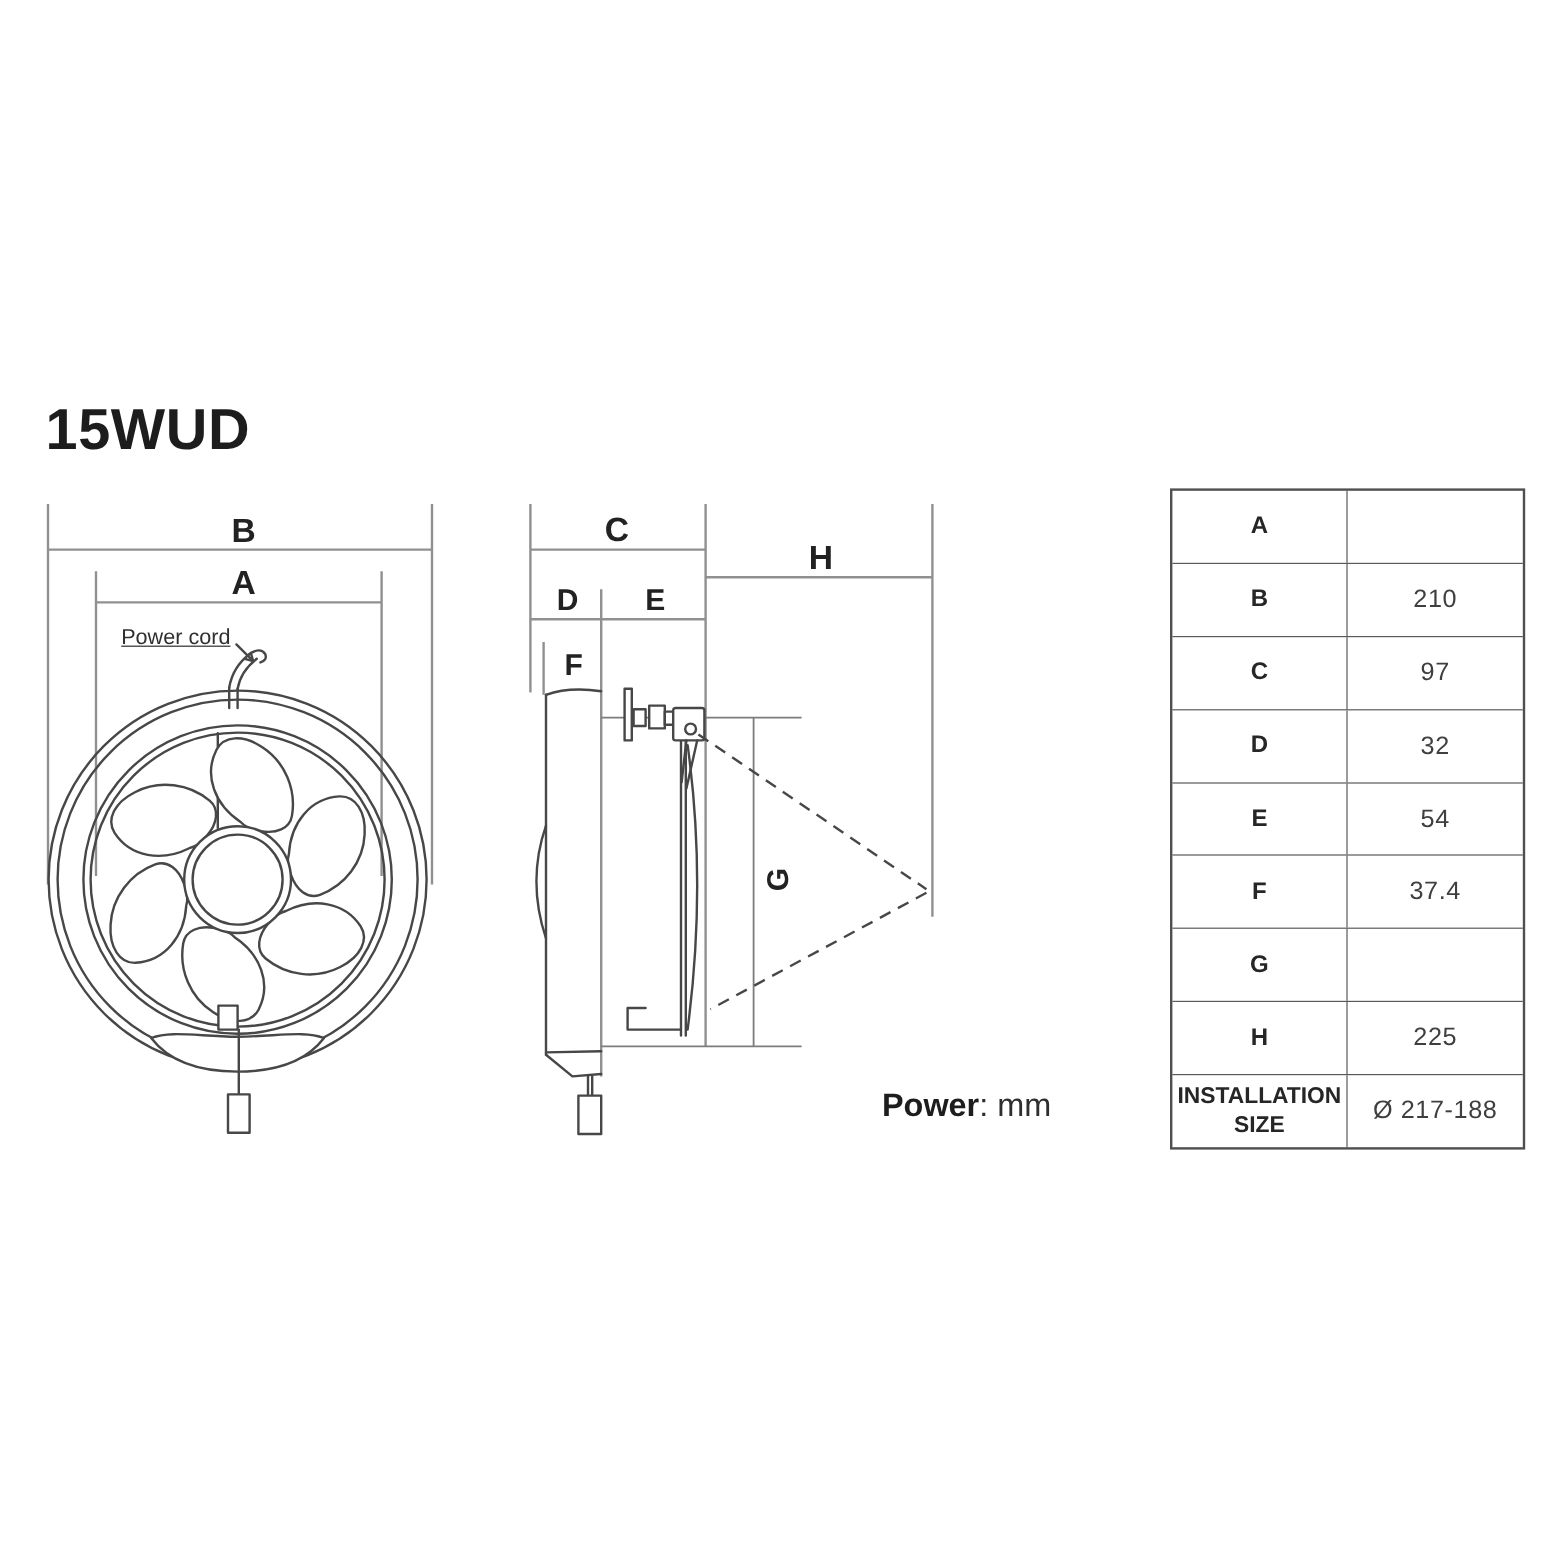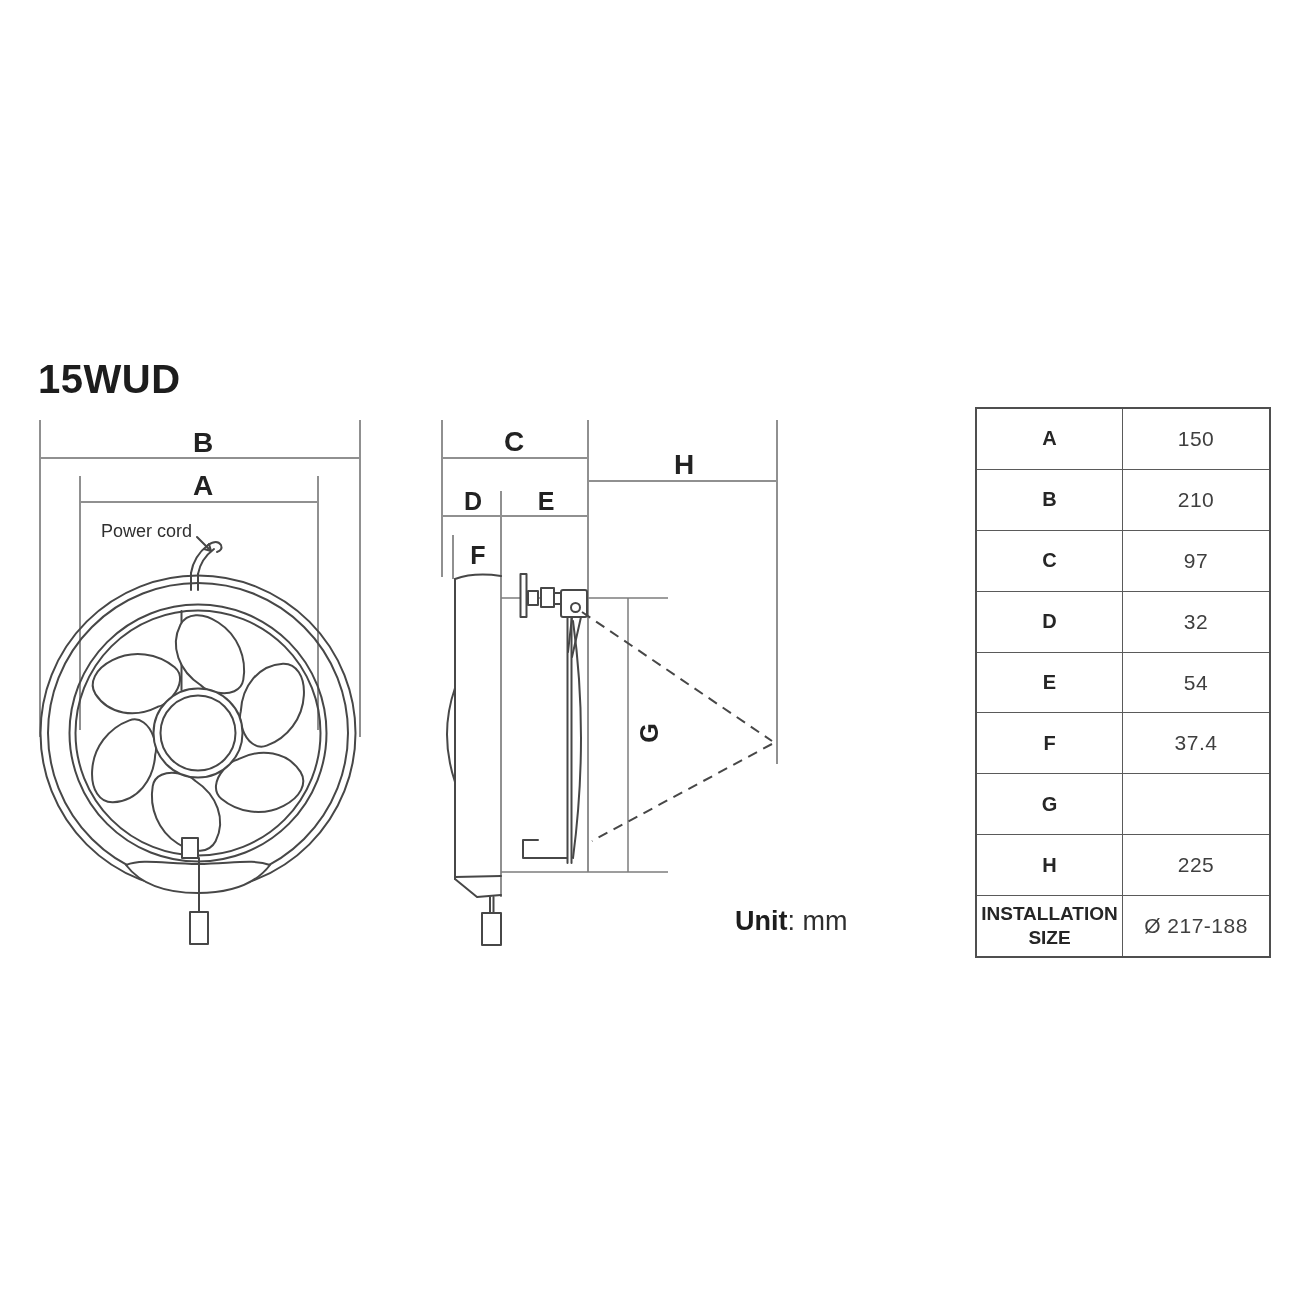--- a/index.html
+++ b/index.html
@@ -1,25 +1,25 @@
 <!DOCTYPE html>
 <html><head>
 <meta charset="utf-8">
 <style>
   html,body{margin:0;padding:0;background:#fff;}
   #page{position:relative;width:1300px;height:1300px;background:#ffffff;overflow:hidden;
         font-family:"Liberation Sans", sans-serif;}
   #art{position:absolute;left:0;top:0;}
   .abs{position:absolute;}
-  .title{font-size:40px;font-weight:bold;color:#1d1d1d;letter-spacing:.5px;margin-top:26px;}
+  .title{font-size:48px;font-weight:bold;color:#1d1d1d;letter-spacing:.5px;}
   .dimlabel{font-weight:bold;color:#222;transform:translate(-50%,-50%);white-space:nowrap;}
   .big{font-size:28px;}
   .mid{font-size:25px;}
   .rot{transform:translate(-50%,-50%) rotate(-90deg);}
-  .annot{font-size:18px;color:#2f2f2f;white-space:nowrap;}
+  .annot{font-size:18px;color:#2f2f2f;white-space:nowrap;text-decoration:underline;}
   .unit{font-size:27px;color:#2e2e2e;white-space:nowrap;}
   .unit b{font-weight:bold;color:#1d1d1d;}
   
   .spec-table{position:absolute;left:975px;top:407px;width:296px;height:551px;
       border:2px solid #4f4f4f;box-sizing:border-box;display:flex;flex-direction:column;background:#fff;}
   .spec-row{flex:1;display:flex;align-items:stretch;border-top:1.5px solid #5a5a5a;}
   .spec-row:first-child{border-top:none;}
   .spec-cell{display:flex;align-items:center;justify-content:center;text-align:center;box-sizing:border-box;}
   .spec-label{width:50%;border-right:1.5px solid #5a5a5a;font-weight:bold;font-size:20px;color:#262626;
       line-height:1.25;padding:2px 10px;}
@@ -145,27 +145,26 @@
   <div class="abs annot" style="left:101px;top:521px;">Power cord</div>
 
   <div class="abs dimlabel big" style="left:514px;top:442px;">C</div>
   <div class="abs dimlabel big" style="left:684px;top:465px;">H</div>
   <div class="abs dimlabel mid" style="left:473px;top:501px;">D</div>
   <div class="abs dimlabel mid" style="left:546px;top:501px;">E</div>
   <div class="abs dimlabel mid" style="left:478px;top:555px;">F</div>
   <div class="abs dimlabel mid rot" style="left:649px;top:733px;">G</div>
 
   <div class="abs unit" style="left:735px;top:906px;">
-    <b>Unit</b><span>: mm</span>
+    <b>Power</b><span>: mm</span>
   </div>
 
   <div class="spec-table" id="spec-table">
       <div class="spec-row">
         <div class="spec-cell spec-label">A</div>
-        <div class="spec-cell spec-value">150</div>
       </div>
       <div class="spec-row">
         <div class="spec-cell spec-label">B</div>
         <div class="spec-cell spec-value">210</div>
       </div>
       <div class="spec-row">
         <div class="spec-cell spec-label">C</div>
         <div class="spec-cell spec-value">97</div>
       </div>
       <div class="spec-row">

